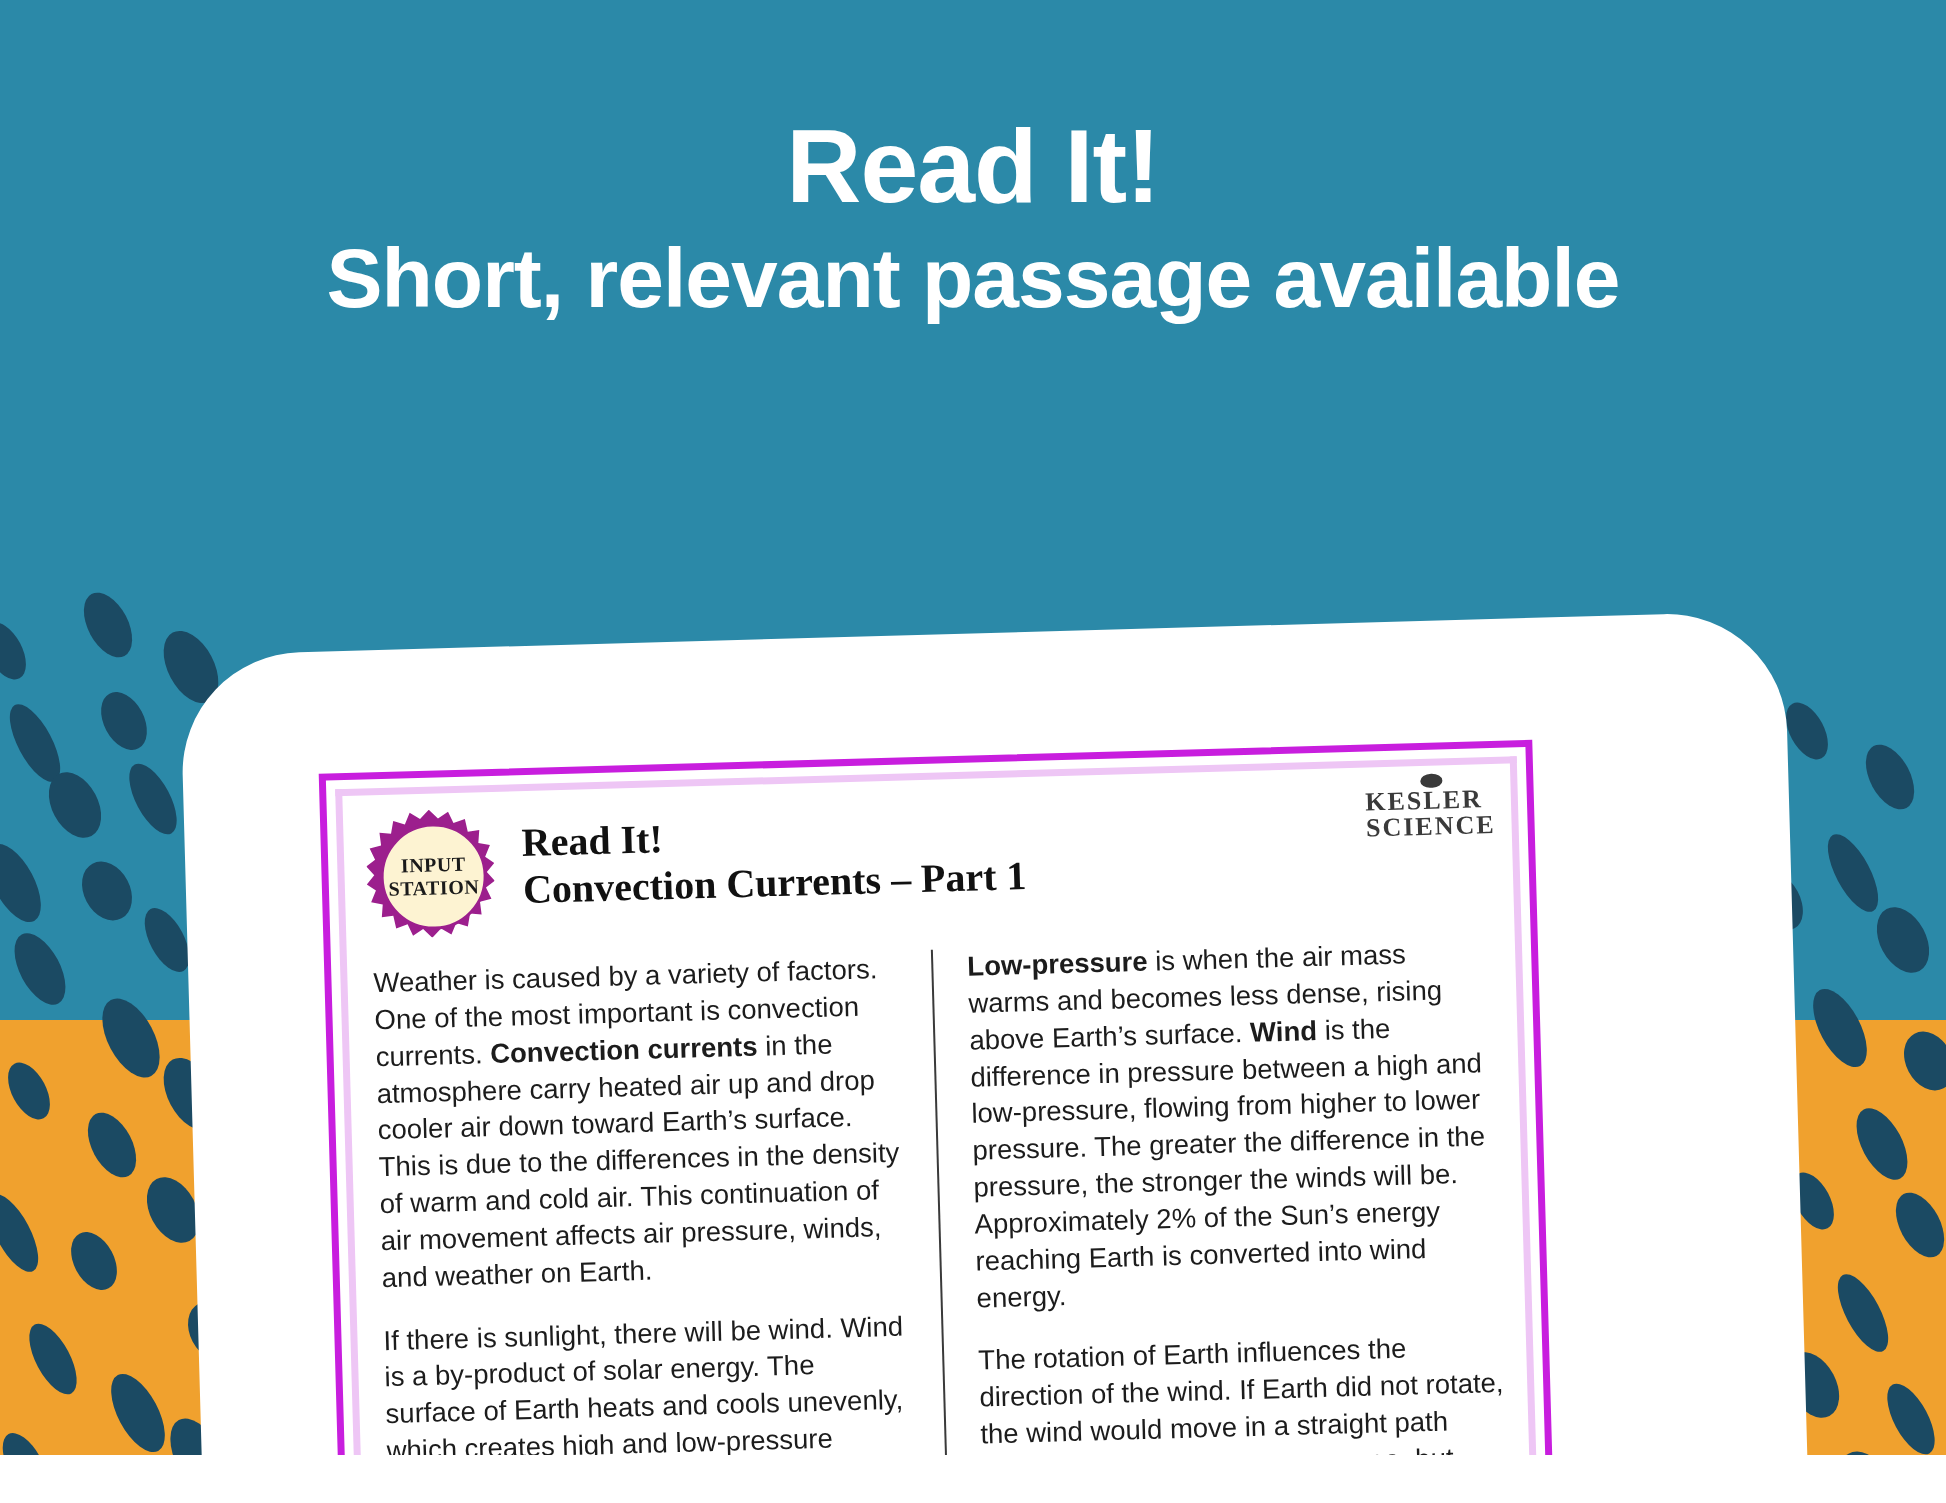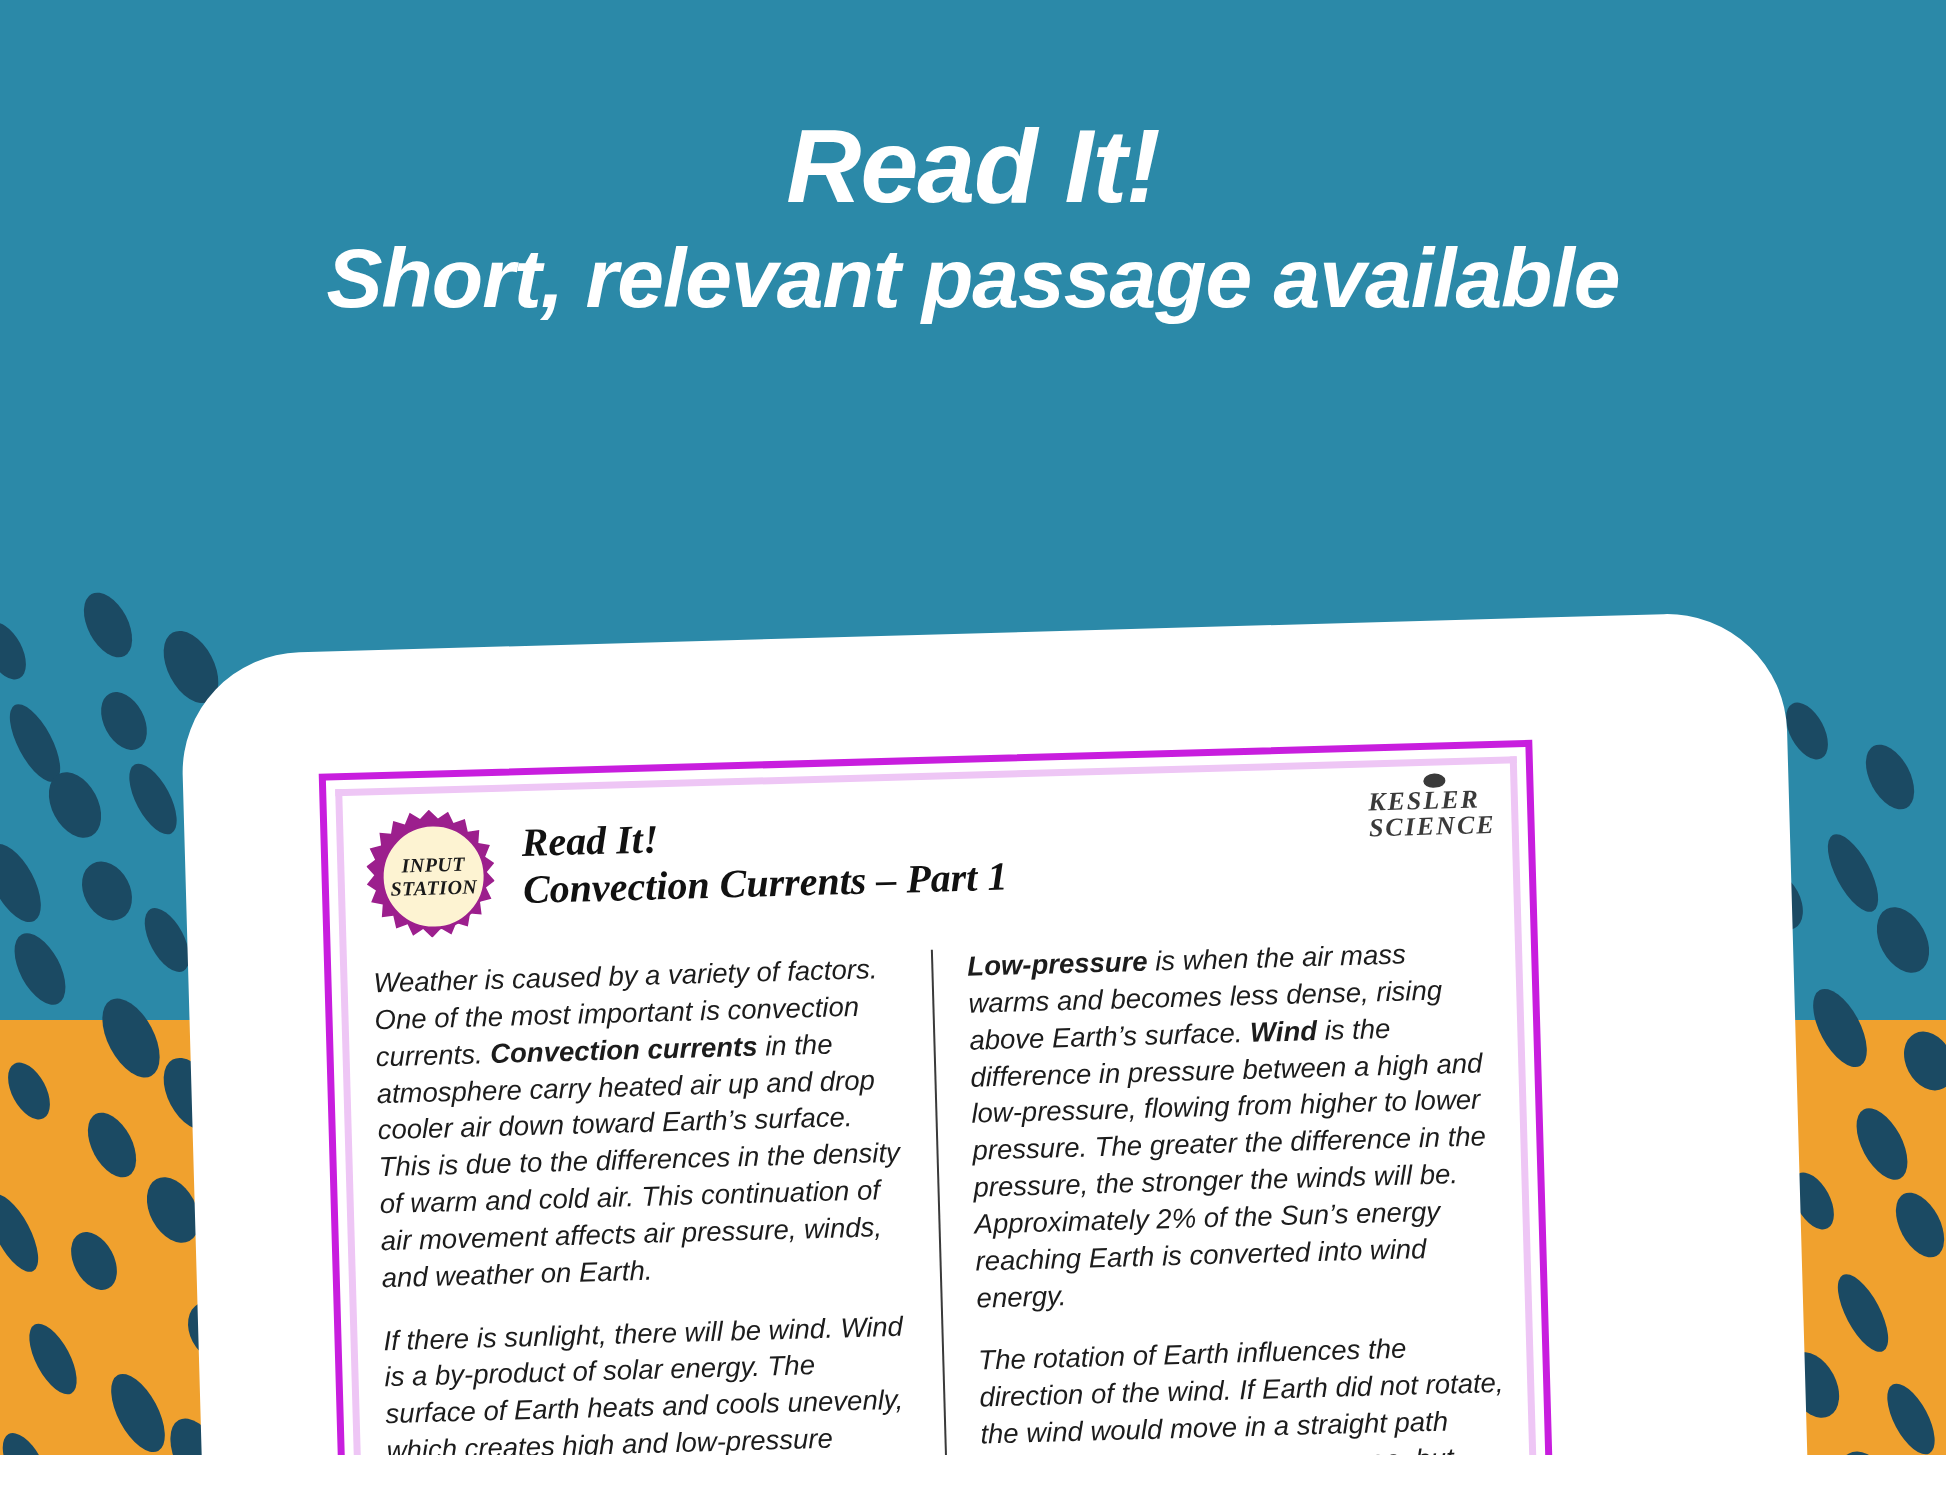--- a/index.html
+++ b/index.html
@@ -11,21 +11,20 @@
     width: 1946px;
     height: 1503px;
     overflow: hidden;
     font-family: "Liberation Sans", sans-serif;
   }
   .stage {
     position: relative;
     width: 1946px;
     height: 1455px;
     overflow: hidden;
-    font-style: italic;
   }
   
   .bg-teal {
     position: absolute;
     left: 0; top: 0;
     width: 1946px;
     height: 1020px;
     background: #2b89a8;
   }
   .bg-orange {

